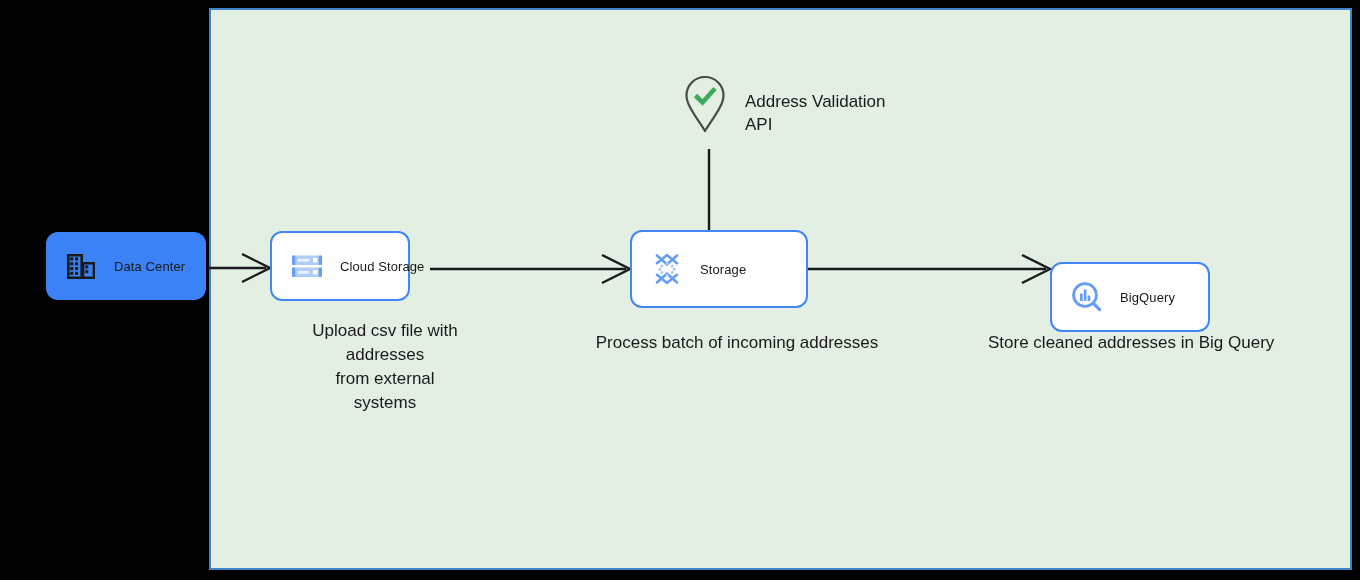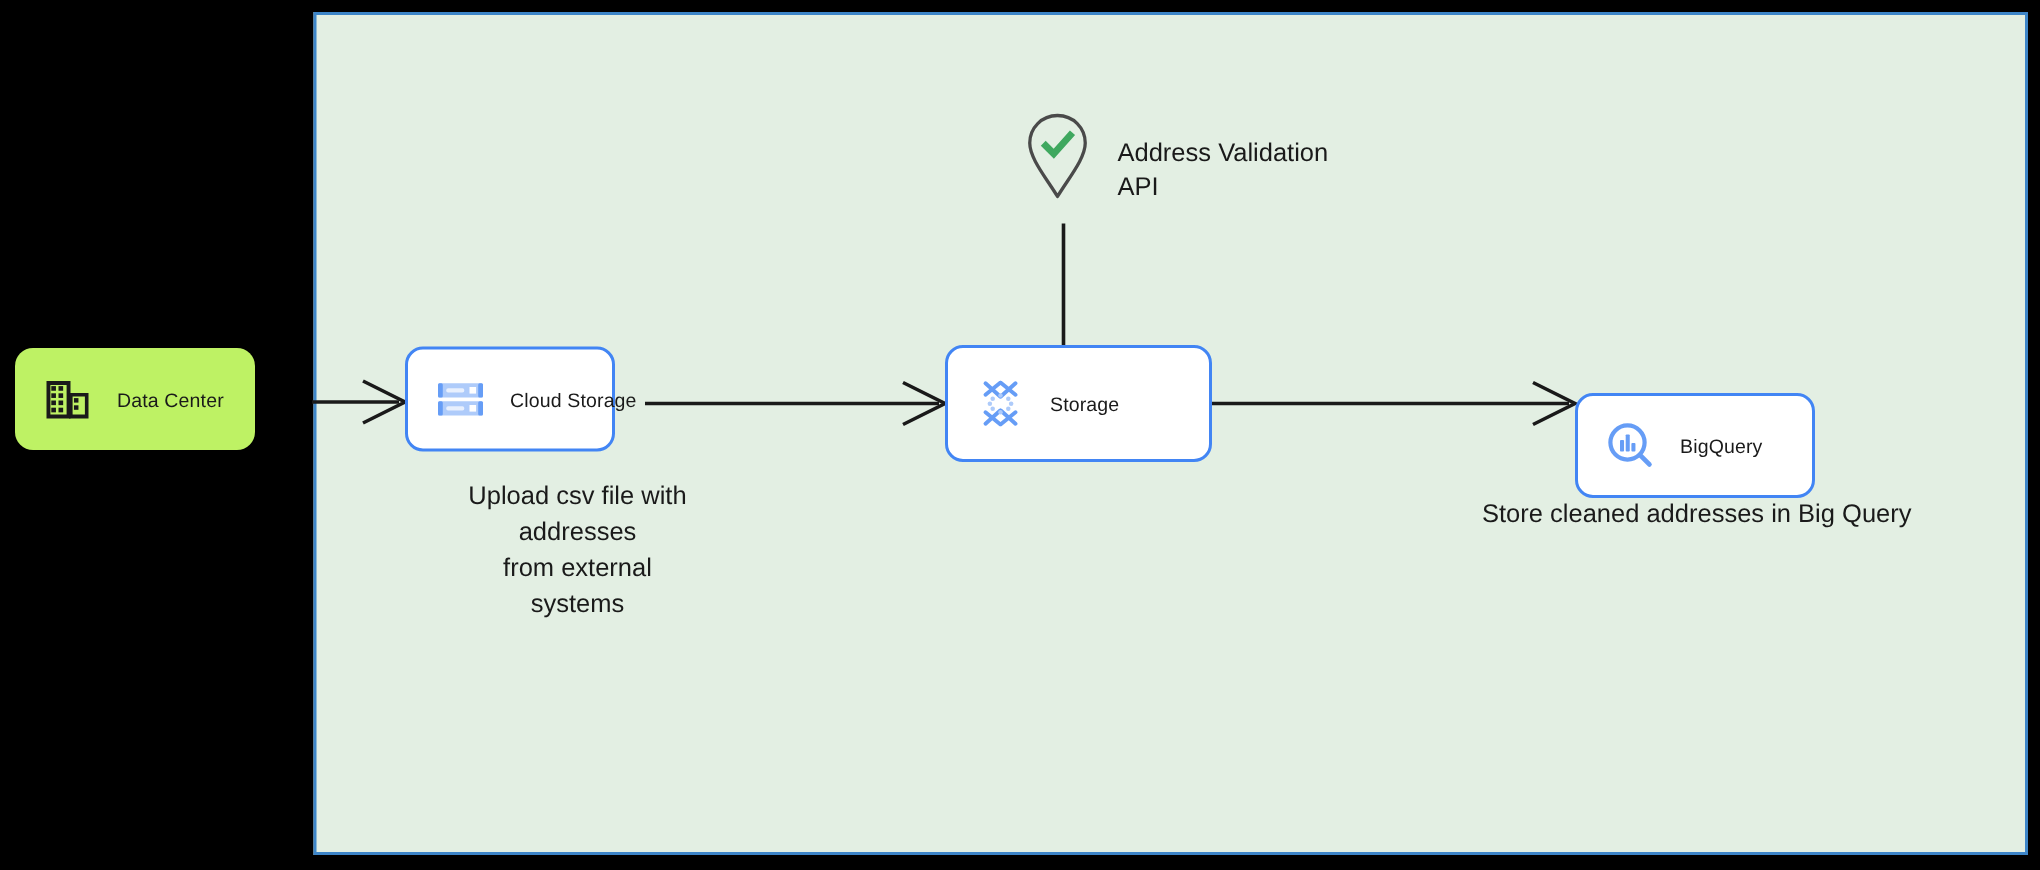--- a/index.html
+++ b/index.html
@@ -27,23 +27,24 @@
     position:absolute;
     box-sizing:border-box;
     display:flex;align-items:center;
     border-radius:12px;
   }
   .node-gcp{
     background:#ffffff;
     border:2px solid #4285f4;
   }
   .node-onprem{
-    background:#bef264;
+    background:#3b82f6;
     border:none;
     border-radius:12px;
+    margin-left:36px;
   }
   .node-icon{
     flex:0 0 auto;
     width:34px;height:34px;
     margin-left:18px;
     display:block;
   }
   .node-label{
     margin-left:16px;
     font-size:13px;
@@ -202,15 +203,16 @@
       </g>
       <path d="M23.4 23.4 L29.6 29.6" stroke="#669df6" stroke-width="3.2" stroke-linecap="round"></path>
     </svg>
     <div class="node-label">BigQuery</div>
   </div>
 
   <div class="caption" id="cap-storage">Upload csv file with
 addresses
 from external
 systems</div>
+  <div class="caption" id="cap-dataflow">Process batch of incoming addresses</div>
   <div class="caption" id="cap-bigquery">Store cleaned addresses in Big Query</div>
 
 </div>
 
 </body></html>

